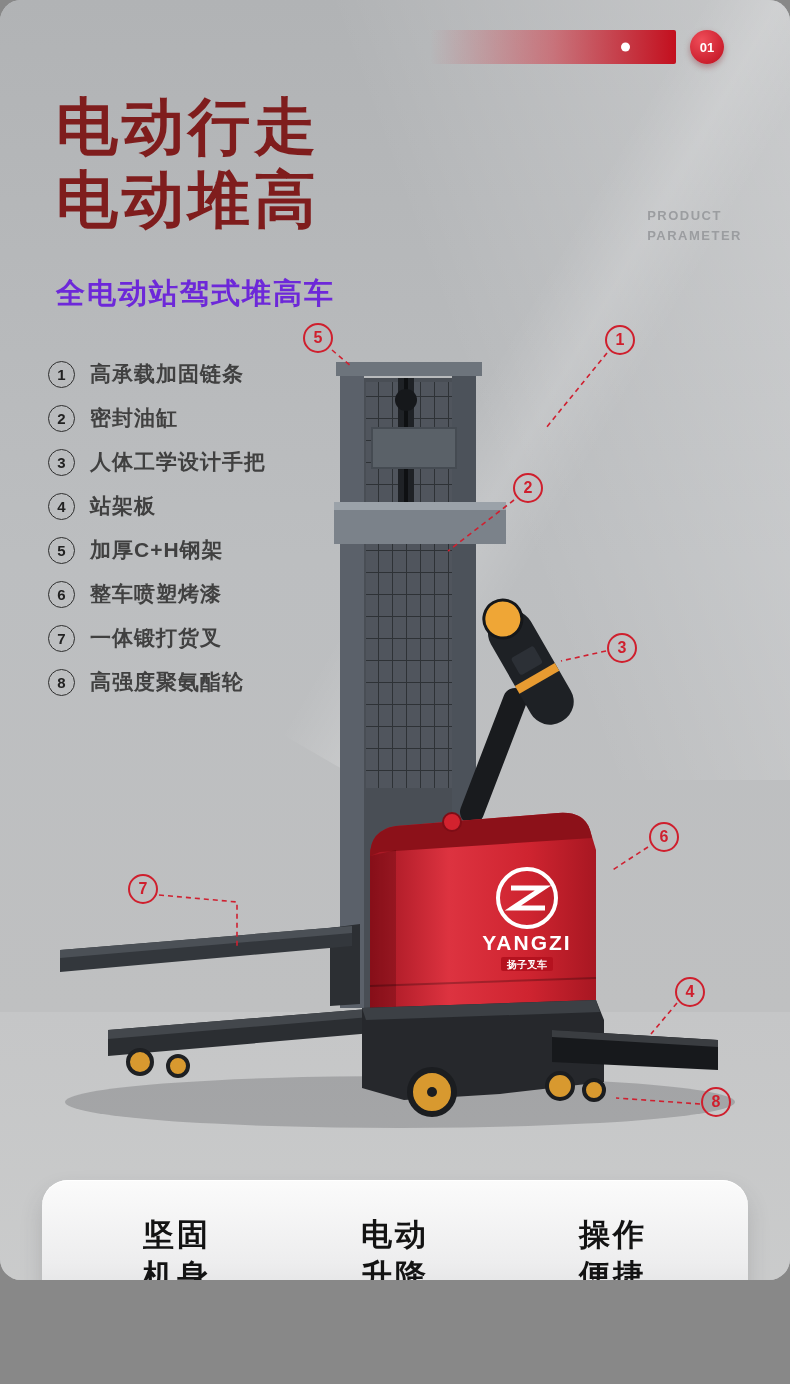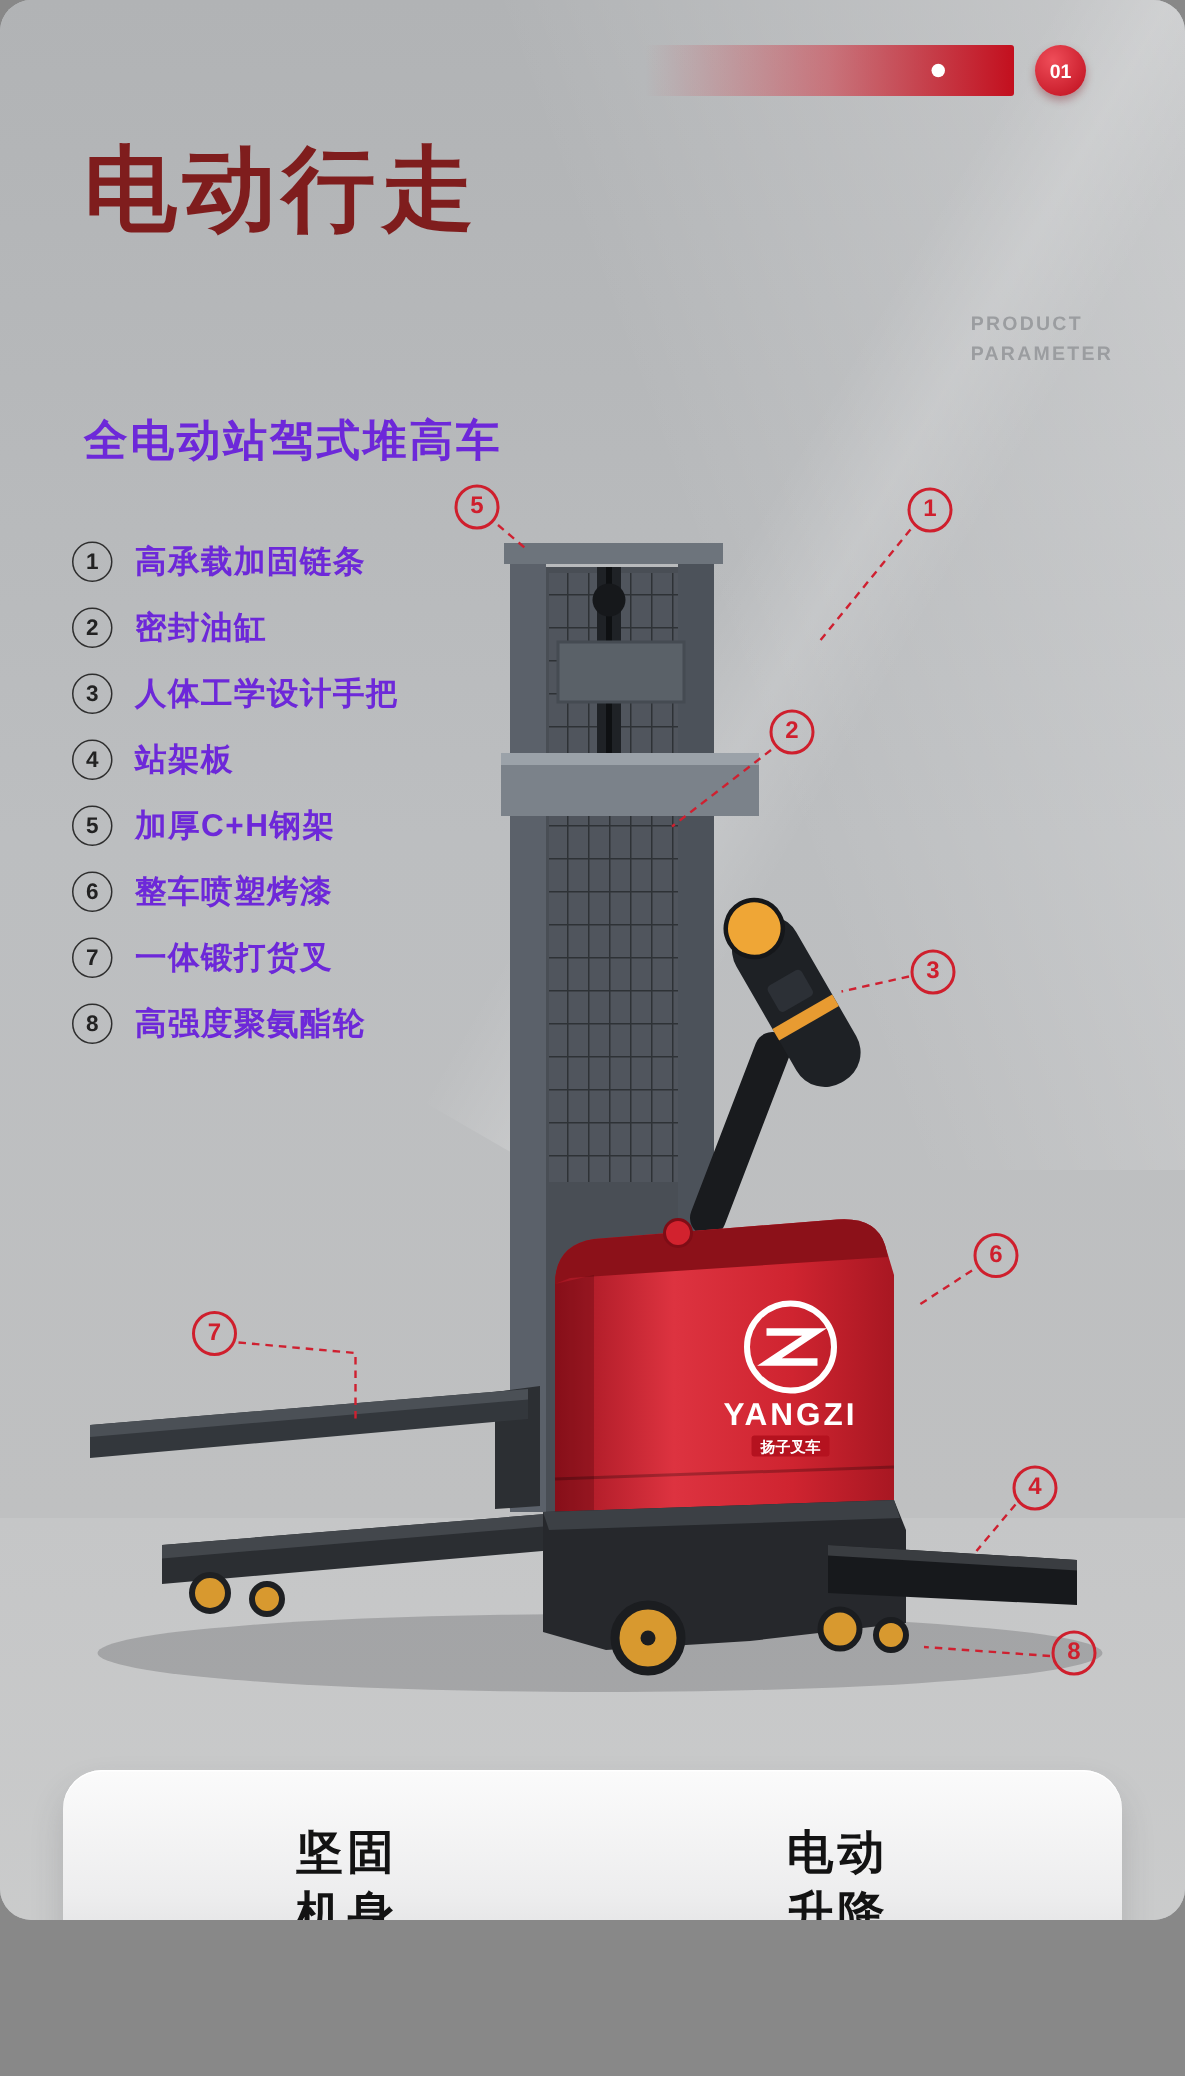--- a/index.html
+++ b/index.html
@@ -53,21 +53,21 @@
     position:absolute; left:56px; top:274px; font-size:29px; font-weight:800;
     color:#6d28d9; letter-spacing:2px;
   }
   .feature-list { position:absolute; left:48px; top:352px; }
   .feature-item { display:flex; align-items:center; height:44px; }
   .fnum {
     flex:0 0 auto; width:27px; height:27px; border:1.6px solid #2e2e2e; border-radius:50%;
     display:flex; align-items:center; justify-content:center;
     font-size:15px; font-weight:600; color:#222; margin-right:15px;
   }
-  .flabel { font-size:21px; font-weight:600; color:#6d28d9; letter-spacing:1px; }
+  .flabel { font-size:21px; font-weight:600; color:#404040; letter-spacing:1px; }
   
   .marker {
     position:absolute; width:30px; height:30px; border:2px solid #cf1f2d; border-radius:50%;
     color:#cf1f2d; font-size:16px; font-weight:600;
     display:flex; align-items:center; justify-content:center; background:transparent;
   }
   .machine-svg { position:absolute; left:0; top:0; width:790px; height:1384px; pointer-events:none; }
   .dash { stroke:#cf2030; stroke-width:1.6; stroke-dasharray:5 4; fill:none; }
   .brand-text { font-family:"Liberation Sans","DejaVu Sans",sans-serif; font-weight:bold; }
   
@@ -92,20 +92,21 @@
   <div class="wall-streak"></div>
   <div class="floor"></div>
 
   <div class="ind-bar">
     <span class="ind-dot"></span>
   </div>
   <div class="ind-circle">01</div>
 
   <div class="title">
     <div>电动行走</div>
+    <div>电动堆高</div>
   </div>
 
   <div class="watermark">
     <div>PRODUCT</div>
     <div>PARAMETER</div>
   </div>
 
   <div class="subtitle">全电动站驾式堆高车</div>
 
   <div class="feature-list">
@@ -252,15 +253,19 @@
 
   <div class="bottom-panel">
     <div class="bf">
       <div>坚固</div>
       <div>机身</div>
     </div>
     <div class="bf">
       <div>电动</div>
       <div>升降</div>
     </div>
+    <div class="bf">
+      <div>操作</div>
+      <div>便捷</div>
+    </div>
   </div>
 
 </div>
 
 </body></html>

